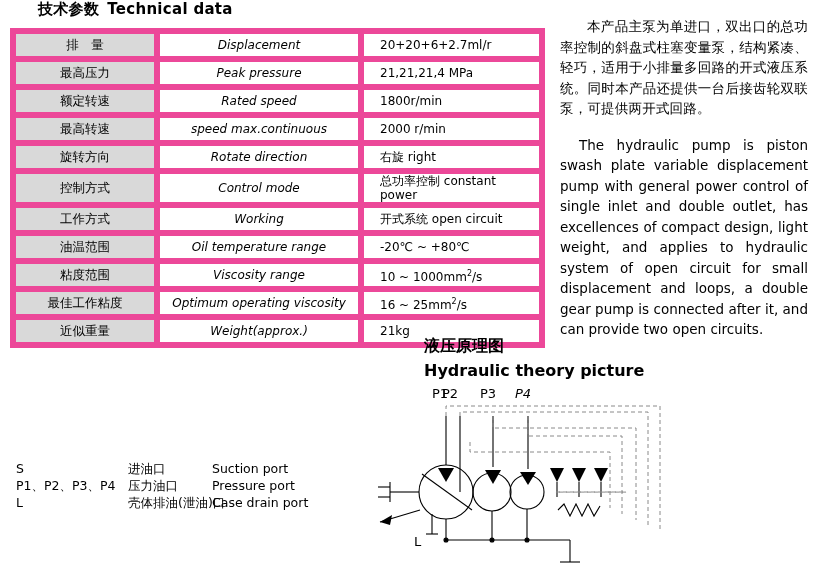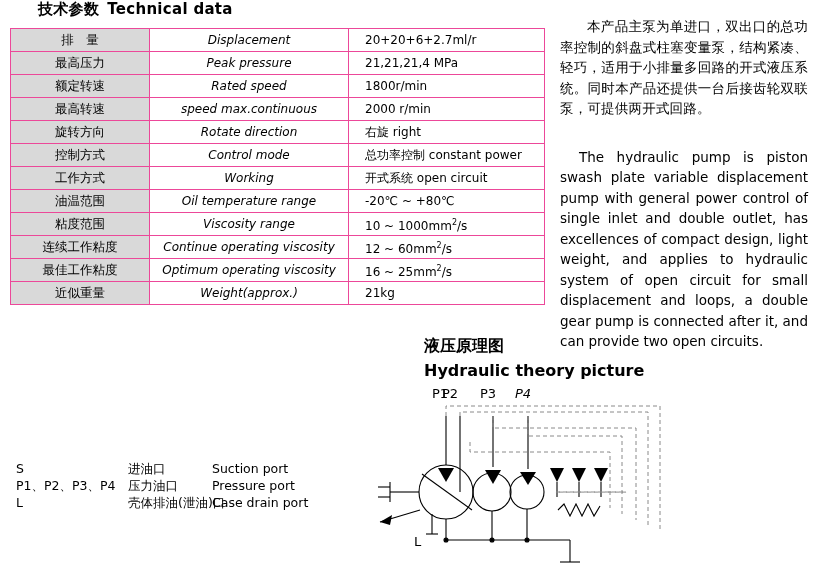--- a/index.html
+++ b/index.html
@@ -34,21 +34,21 @@
   #spec-table {
     position: absolute;
     left: 10px;
     top: 28px;
     width: 535px;
     border-collapse: collapse;
     table-layout: fixed;
     font-size: 12px;
   }
   #spec-table td {
-    border: 1px solid #ec4899;
+    border: 6px solid #ec4899;
     height: 22px;
     padding: 0 4px;
     line-height: 14px;
   }
   #spec-table td.c-cn {
     width: 130px;
     background: #d9d9d9;
     text-align: center;
     font-size: 12.5px;
     white-space: nowrap;
@@ -75,21 +75,21 @@
     width: 248px;
     font-size: 13.5px;
     line-height: 20.5px;
     text-align: justify;
   }
   #desc-cn {
     text-indent: 2em;
     letter-spacing: 0.2px;
   }
   #desc-en {
-    margin-top: 28px;
+    margin-top: 16px;
     text-indent: 1.4em;
     font-family: "DejaVu Sans", sans-serif;
     font-size: 13.5px;
     line-height: 20.5px;
   }
 
   
   #diagram-title {
     position: absolute;
     left: 424px;
@@ -193,25 +193,20 @@
     </tr>
     <tr>
       <td class="c-cn">油温范围</td>
       <td class="c-en">Oil temperature range</td>
       <td class="c-val">-20℃ ~ +80℃</td>
     </tr>
     <tr>
       <td class="c-cn">粘度范围</td>
       <td class="c-en">Viscosity range</td>
       <td class="c-val">10 ~ 1000mm<sup>2</sup>/s</td>
-    </tr>
-    <tr>
-      <td class="c-cn">连续工作粘度</td>
-      <td class="c-en">Continue operating viscosity</td>
-      <td class="c-val">12 ~ 60mm<sup>2</sup>/s</td>
     </tr>
     <tr>
       <td class="c-cn">最佳工作粘度</td>
       <td class="c-en">Optimum operating viscosity</td>
       <td class="c-val">16 ~ 25mm<sup>2</sup>/s</td>
     </tr>
     <tr>
       <td class="c-cn">近似重量</td>
       <td class="c-en">Weight(approx.)</td>
       <td class="c-val">21kg</td>

